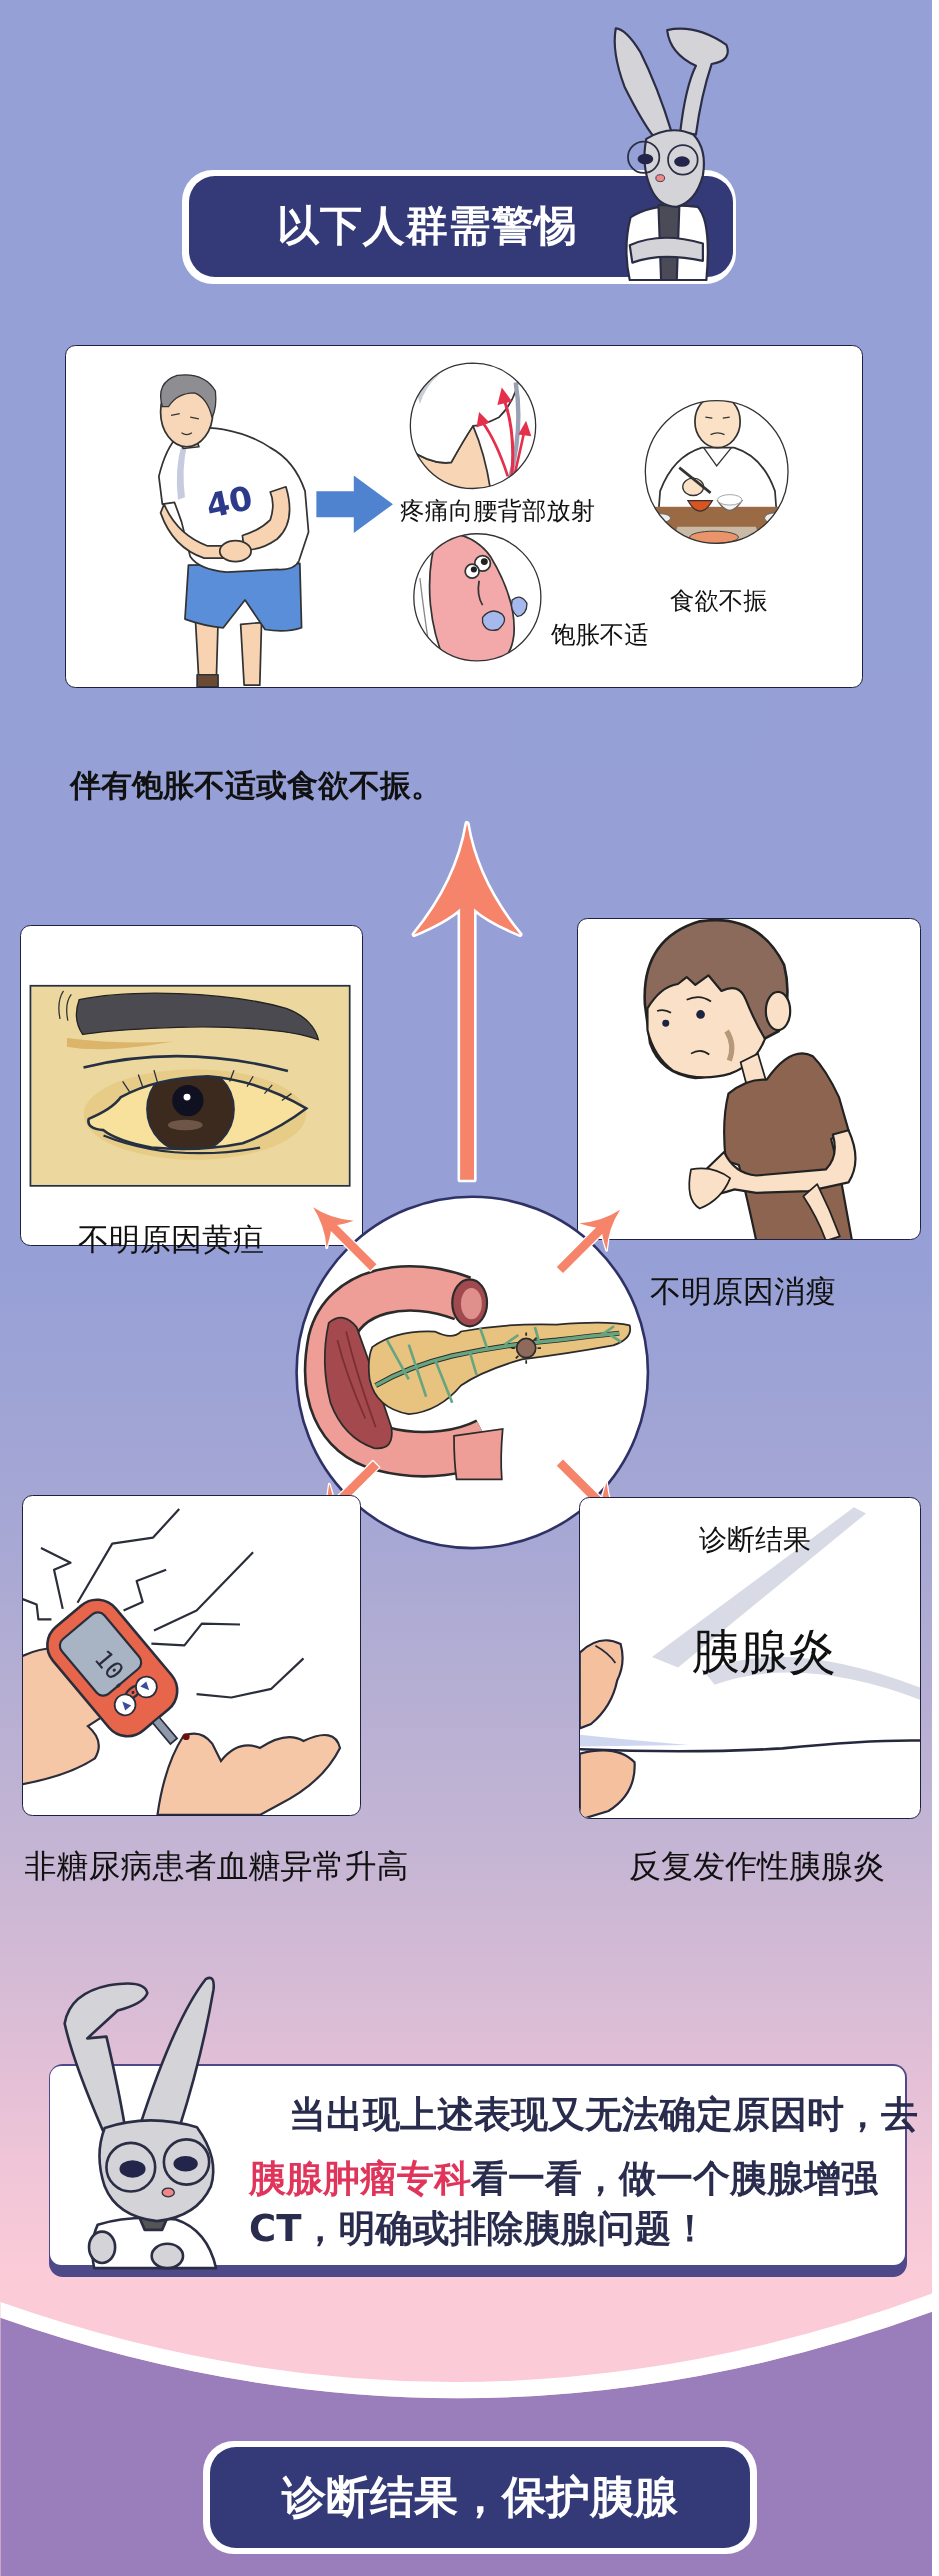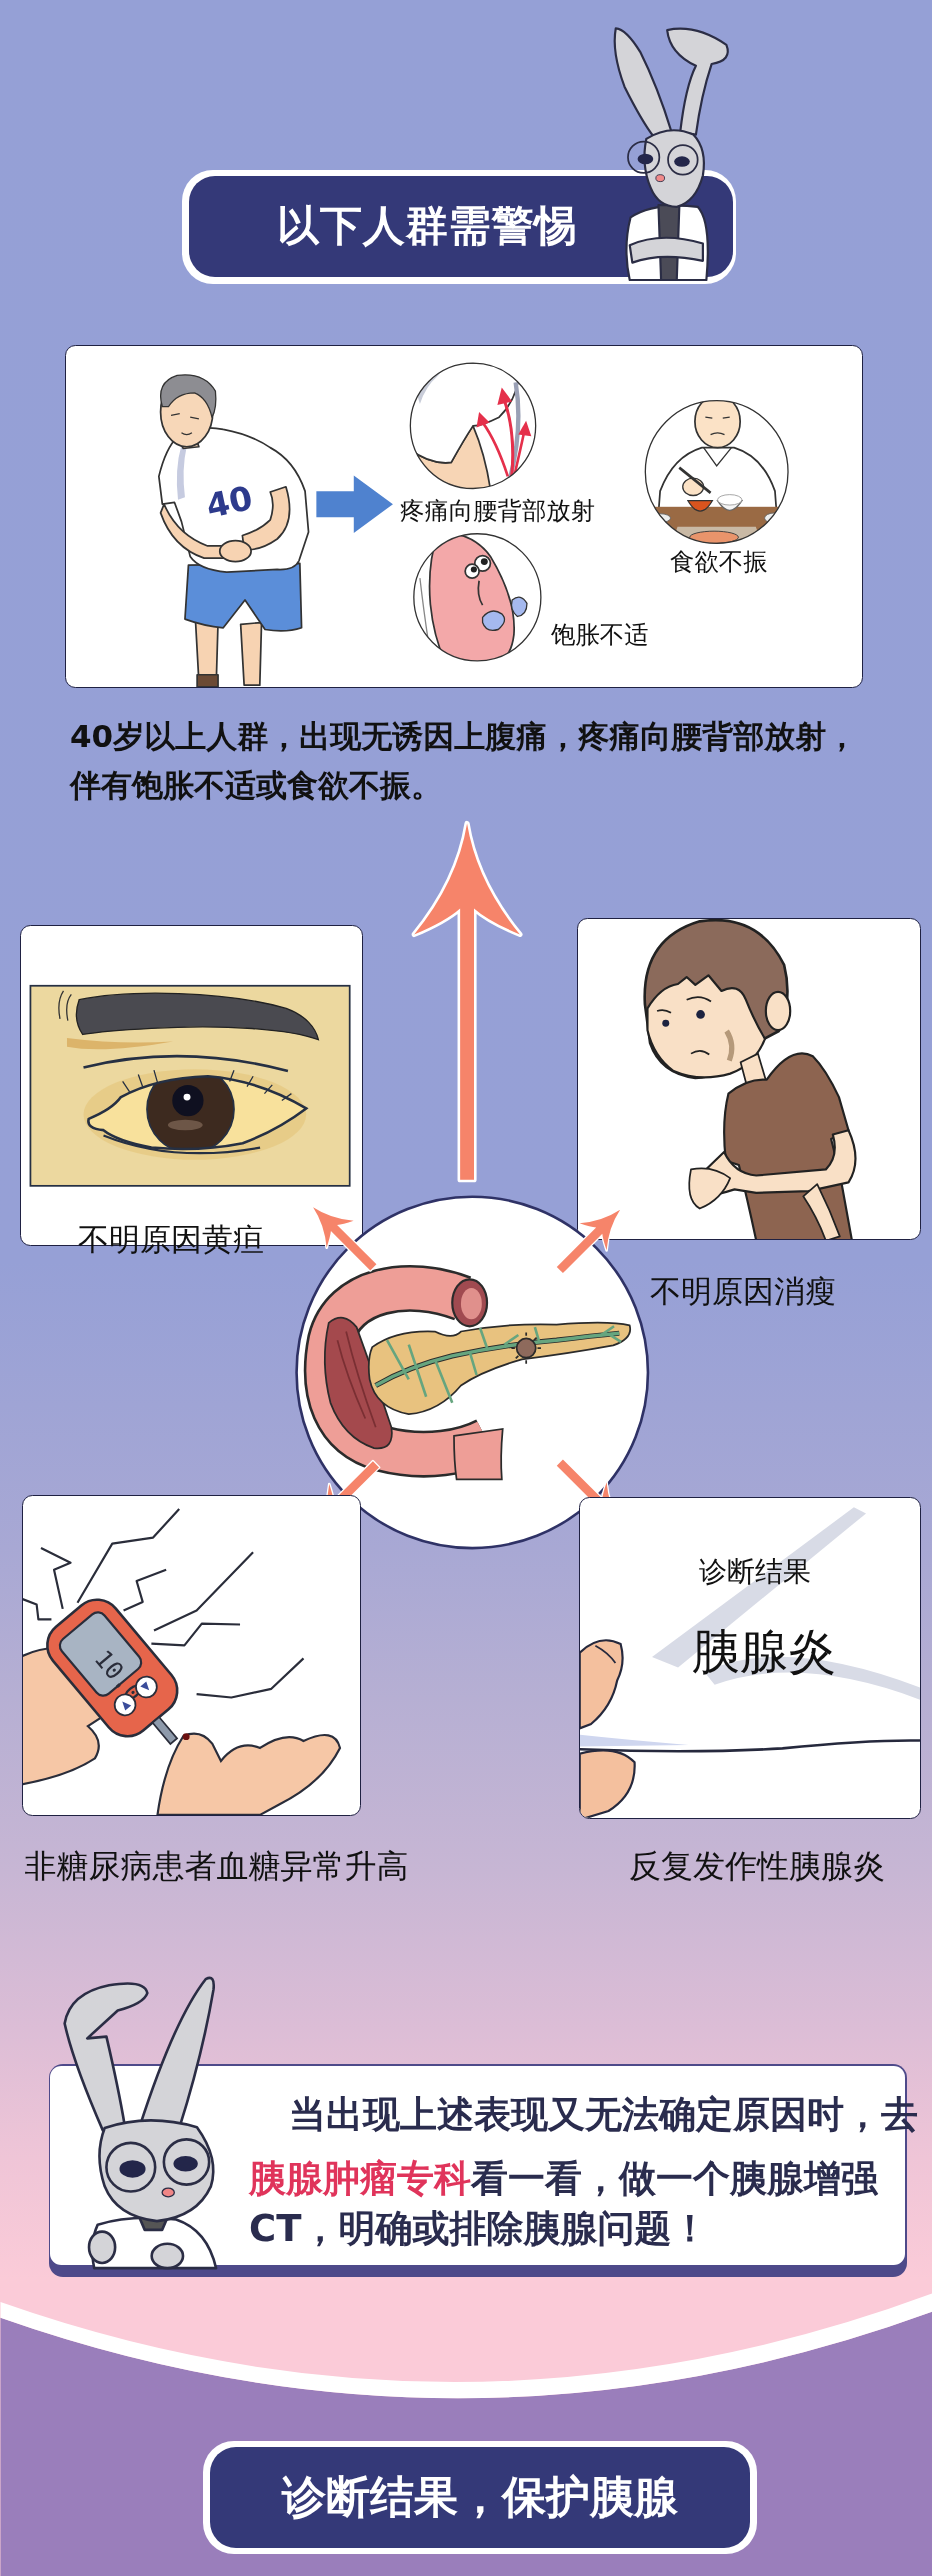--- a/index.html
+++ b/index.html
@@ -129,23 +129,22 @@
         <ellipse cx="840" cy="575" rx="14" ry="6" fill="#ffffff" stroke="#999"></ellipse>
         <ellipse cx="822" cy="618" rx="28" ry="7" fill="#e9946b" stroke="#333" stroke-width="1"></ellipse>
         <ellipse cx="760" cy="596" rx="12" ry="5" fill="#eeeeee" stroke="#666"></ellipse>
         <ellipse cx="892" cy="596" rx="12" ry="6" fill="#eeeeee" stroke="#666"></ellipse>
       </g>
       <circle cx="825" cy="543" r="82" fill="none" stroke="#333" stroke-width="1.5"></circle>
     </svg>
   </div>
   <div class="txt small-label" style="left:400px;top:499px;">疼痛向腰背部放射</div>
   <div class="txt small-label" style="left:551px;top:623px;">饱胀不适</div>
-  <div class="txt small-label" style="left:670px;top:550px;">食欲不振</div>
-
-  <div class="txt para" style="left:70px;top:721px;">40岁以上人群，出现无诱因上腹痛，疼痛向腰背部放射，</div>
+  <div class="txt small-label" style="left:670px;top:589px;">食欲不振</div>
+
   <div class="txt para" style="left:70px;top:770px;">伴有饱胀不适或食欲不振。</div>
 
   <svg class="abs" style="left:409px;top:814px;" width="117" height="370" viewBox="470 935 135 425">
     <path d="M537,945 Q548,1012 598,1073 Q562,1058 545,1043 L545,1356 L529,1356 L529,1043 Q512,1058 476,1073 Q526,1012 537,945 Z" fill="#f6846a" stroke="#ffffff" stroke-width="6" stroke-linejoin="round" paint-order="stroke"></path>
   </svg>
 
   <div class="card" style="left:20px;top:925px;width:343px;height:321px;">
     <svg width="343" height="321" viewBox="23 1063 394 369">
       <defs>
         <clipPath id="clip-eye">
@@ -248,21 +247,21 @@
     <svg width="342" height="322" viewBox="665 1720 393 370">
       <path d="M750,1905 L982,1733 L996,1740 L780,1917 Z" fill="#d8dbe6"></path>
       <path d="M810,1922 Q900,1880 1058,1940 L1058,1954 Q920,1902 822,1937 Z" fill="#d8dbe6"></path>
       <path d="M665,1994 Q720,2000 792,2006 L665,2008 Z" fill="#cfd6ef"></path>
       <path d="M665,2011 Q800,2016 900,2010 Q1000,2000 1058,2001" fill="none" stroke="#26293d" stroke-width="3"></path>
       <path d="M667,1900 Q690,1878 714,1890 Q720,1912 710,1932 Q704,1962 680,1982 L667,1987 Z" fill="#f4c09e" stroke="#26293d" stroke-width="2.5"></path>
       <path d="M685,1892 Q700,1900 708,1912" fill="none" stroke="#26293d" stroke-width="2"></path>
       <path d="M667,2016 Q710,2005 730,2026 Q732,2062 700,2082 L667,2092 Z" fill="#f4c09e" stroke="#26293d" stroke-width="2.5"></path>
     </svg>
   </div>
-  <div class="txt" style="left:699px;top:1526px;font-size:28px;color:#111;margin-top:32px;">诊断结果</div>
+  <div class="txt" style="left:699px;top:1526px;font-size:28px;color:#111;">诊断结果</div>
   <div class="txt" style="left:692px;top:1627px;font-size:48px;color:#111;">胰腺炎</div>
 
   <div class="txt label" style="left:24.4px;top:1850px;font-size:32px;">非糖尿病患者血糖异常升高</div>
   <div class="txt label" style="left:629px;top:1850px;font-size:32px;">反复发作性胰腺炎</div>
 
   <div class="abs" style="left:49px;top:2064px;width:858px;height:213px;background:#4e4a8a;border-radius:14px;"></div>
   <div class="abs" style="left:50px;top:2066px;width:855px;height:199px;background:#ffffff;border-radius:11.3px;"></div>
   <div class="txt callout-text" style="left:249px;top:2096px;margin-left:40px;">当出现上述表现又无法确定原因时，去</div>
   <div class="txt callout-text" style="left:249px;top:2153px;margin-top:7px;"><span class="hl">胰腺肿瘤专科</span><span>看一看，做一个胰腺增强</span></div>
   <div class="txt callout-text" style="left:249px;top:2210px;">CT，明确或排除胰腺问题！</div>

